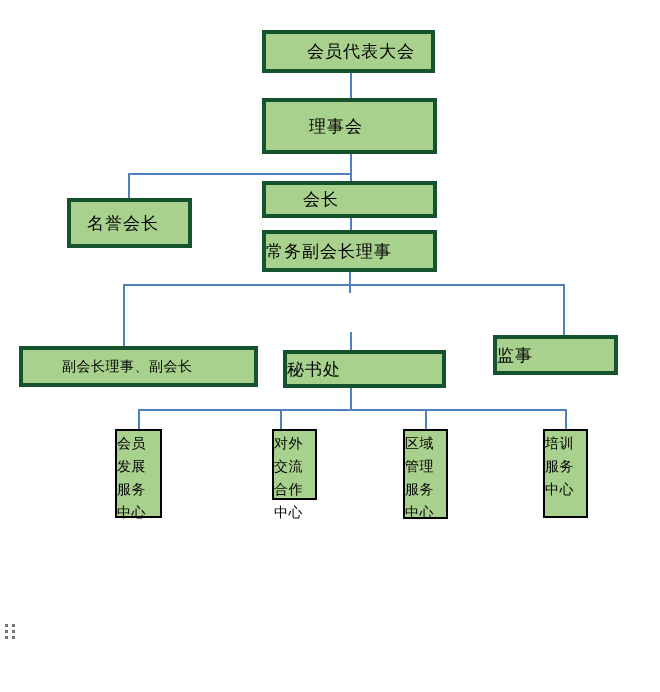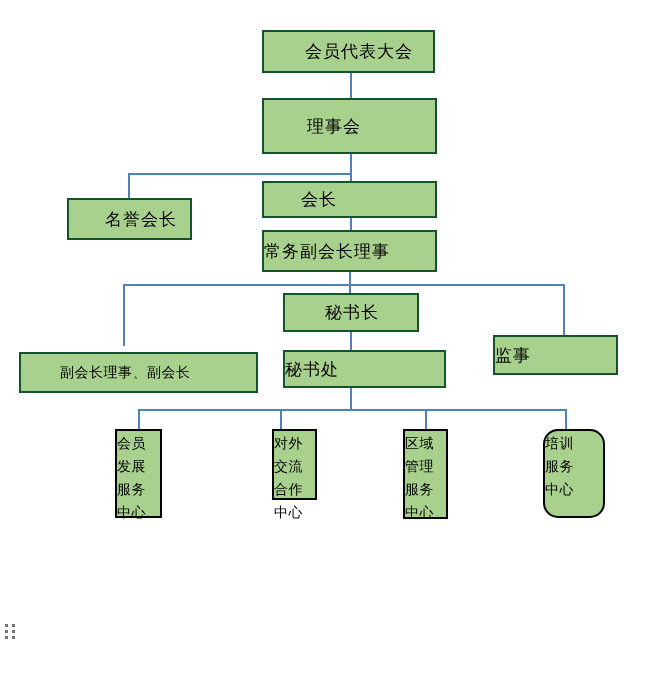--- a/index.html
+++ b/index.html
@@ -7,29 +7,29 @@
     position:relative;
     width:660px;height:692px;
     background:#ffffff;
     font-family:"DejaVu Sans","Liberation Sans",sans-serif;
     overflow:hidden;
   }
   .node{
     position:absolute;
     box-sizing:border-box;
     background:#a9d18e;
-    border:2px solid #14532d;
+    border:4px solid #14532d;
     color:#000000;
     display:flex;
     align-items:center;
     font-size:17px;
     letter-spacing:1px;
     white-space:nowrap;
   }
-  .node.small-text{font-size:14px;letter-spacing:0.5px;margin-top:6px;}
+  .node.small-text{font-size:14px;letter-spacing:0.5px;}
   .vnode{
     position:absolute;
     box-sizing:border-box;
     background:#a9d18e;
     border:2px solid #000000;
     color:#000000;
     font-size:14px;
     letter-spacing:0.5px;
     text-align:left;
     padding-top:1px;
@@ -74,35 +74,32 @@
   <div class="conn v" style="left:565px;top:409px;height:20px;"></div>
 
   <div class="node" style="left:262px;top:30px;width:173px;height:43px;padding-left:41px;">
     <span>会员代表大会</span>
   </div>
 
   <div class="node" style="left:262px;top:98px;width:175px;height:56px;padding-left:43px;">
     <span>理事会</span>
   </div>
 
-  <div class="node" style="left:67px;top:198px;width:125px;height:42px;padding-left:36px;">
+  <div class="node" style="left:67px;top:198px;width:125px;height:50px;padding-left:16px;">
     <span>名誉会长</span>
   </div>
 
   <div class="node" style="left:262px;top:181px;width:175px;height:37px;padding-left:37px;">
     <span>会长</span>
   </div>
 
   <div class="node" style="left:262px;top:230px;width:175px;height:42px;">
     <span>常务副会长理事</span>
   </div>
 
-  <div class="node" style="left:283px;top:293px;width:136px;height:39px;padding-left:40px;">
-    <span>秘书长</span>
-  </div>
 
   <div class="node small-text" style="left:19px;top:346px;width:239px;height:41px;padding-left:39px;">
     <span>副会长理事、副会长</span>
   </div>
 
   <div class="node" style="left:283px;top:350px;width:163px;height:38px;font-family:Liberation Serif, serif;">
     <span>秘书处</span>
   </div>
 
   <div class="node" style="left:493px;top:335px;width:125px;height:40px;">
@@ -123,21 +120,21 @@
     <span>中心</span>
   </div>
 
   <div class="vnode" style="left:403px;top:429px;width:45px;height:90px;">
     <span>区域</span>
     <span>管理</span>
     <span>服务</span>
     <span>中心</span>
   </div>
 
-  <div class="vnode" style="left:543px;top:429px;width:62px;height:89px;border-radius:15px;">
+  <div class="vnode" style="left:543px;top:429px;width:45px;height:89px;">
     <span>培训</span>
     <span>服务</span>
     <span>中心</span>
   </div>
 
   <div class="drag-handle">
     <i></i>
       <i></i>
     <i></i>
       <i></i>

